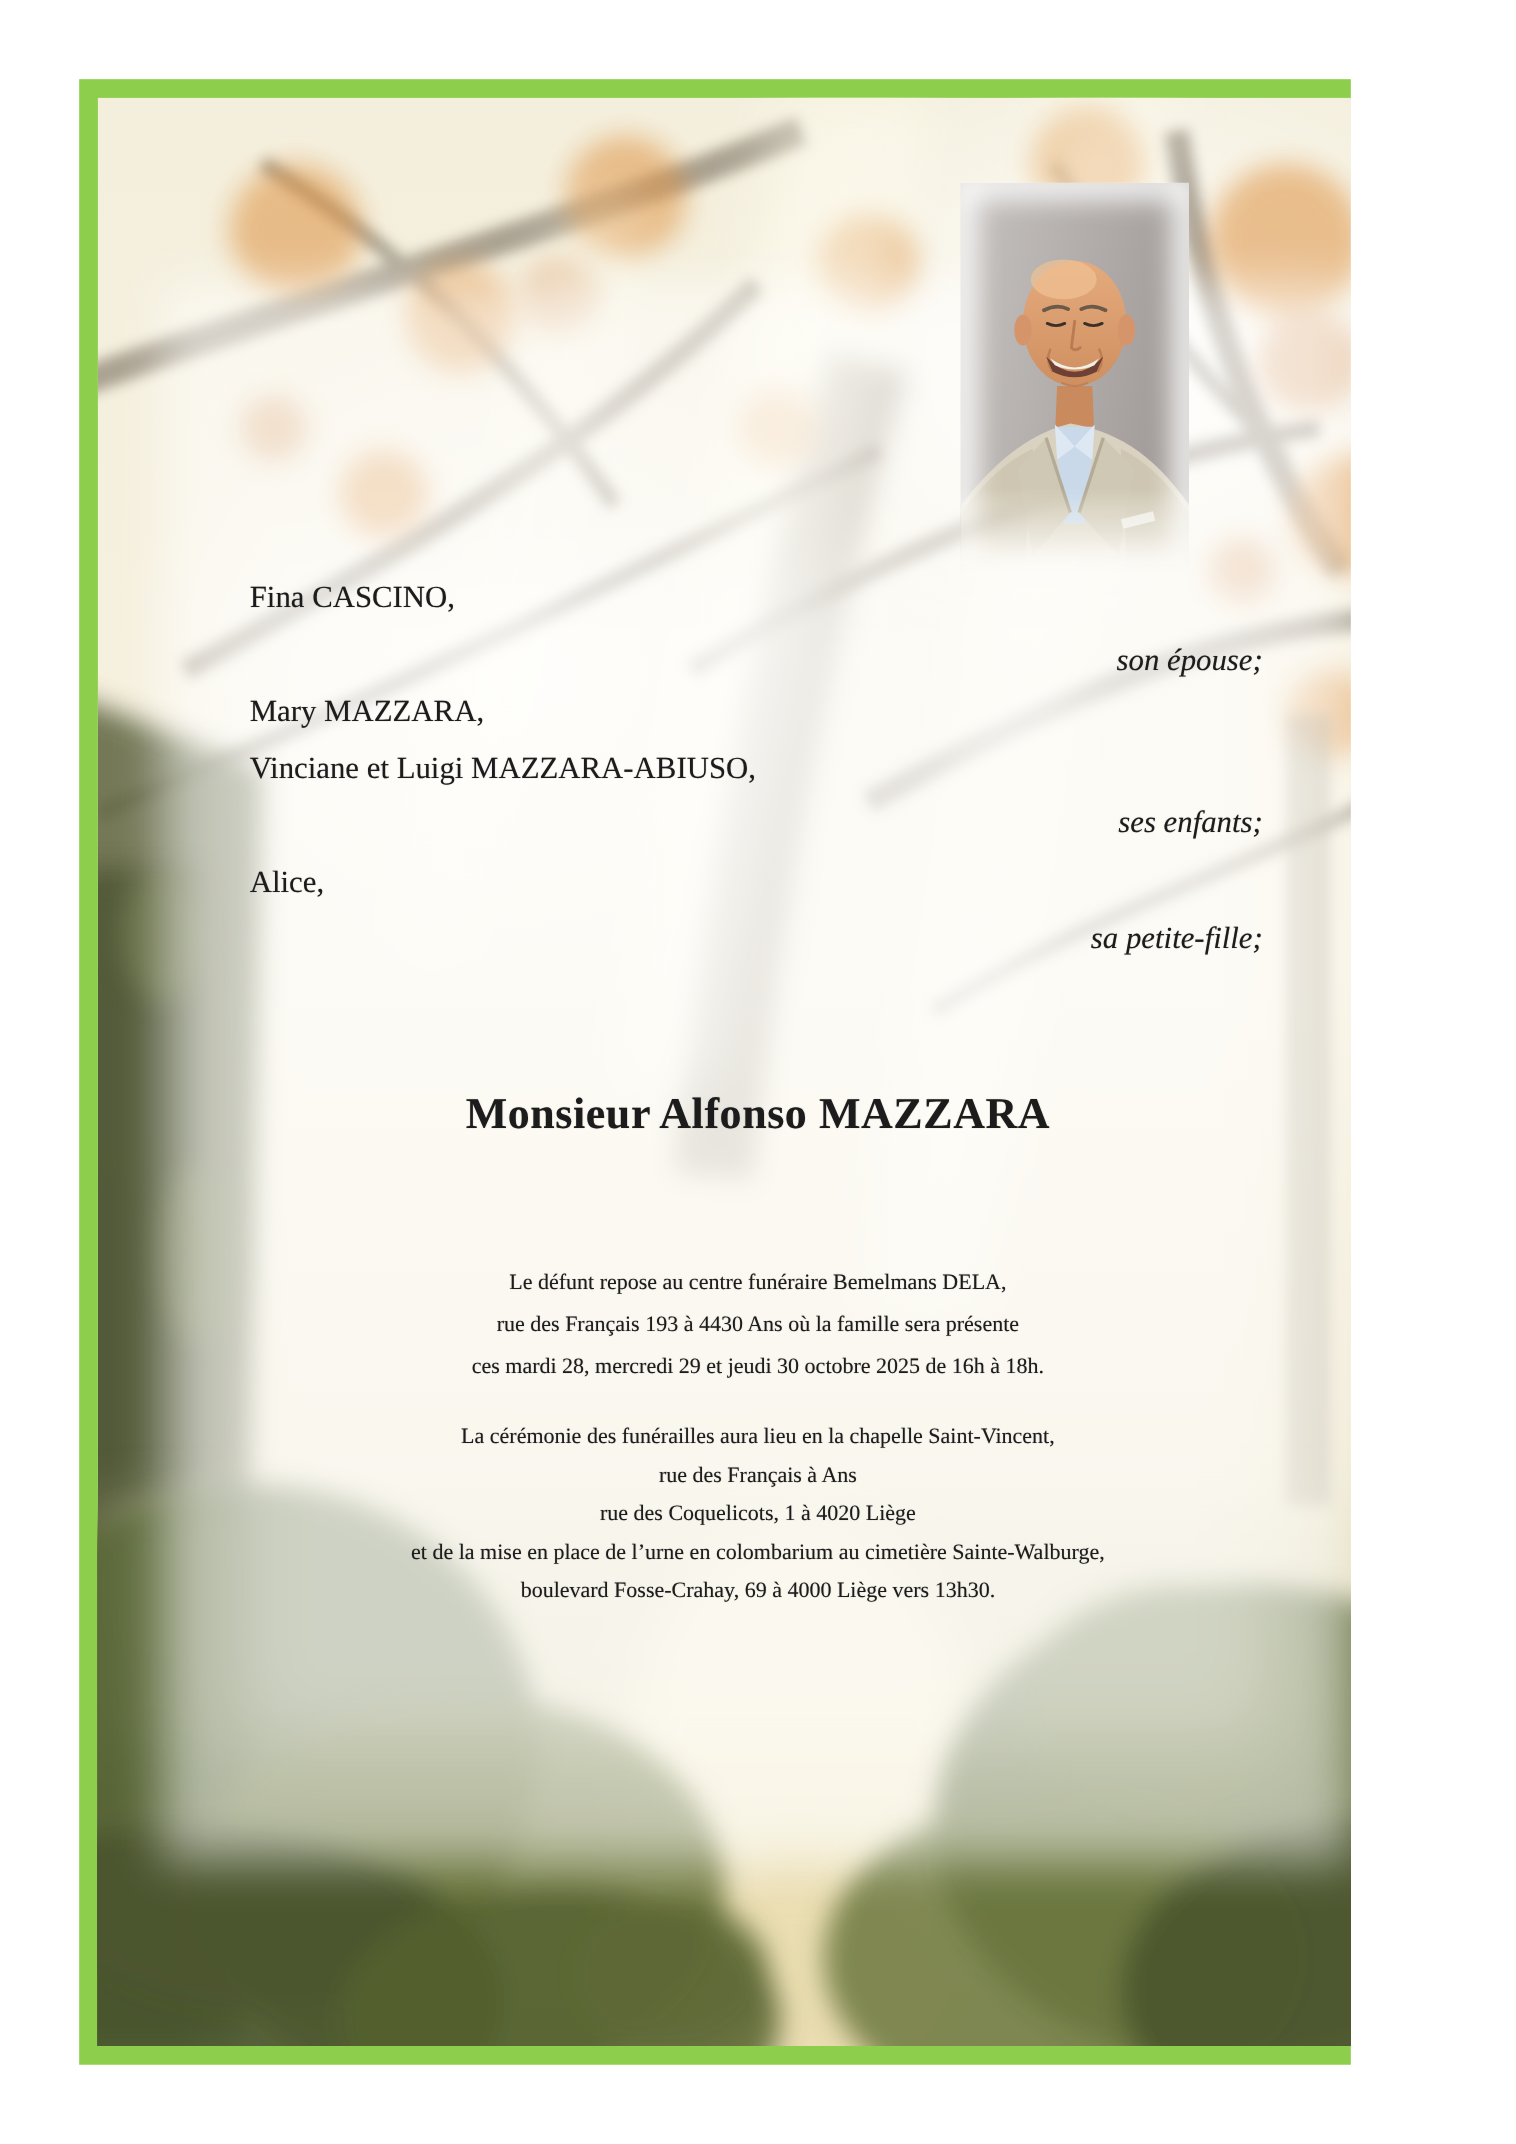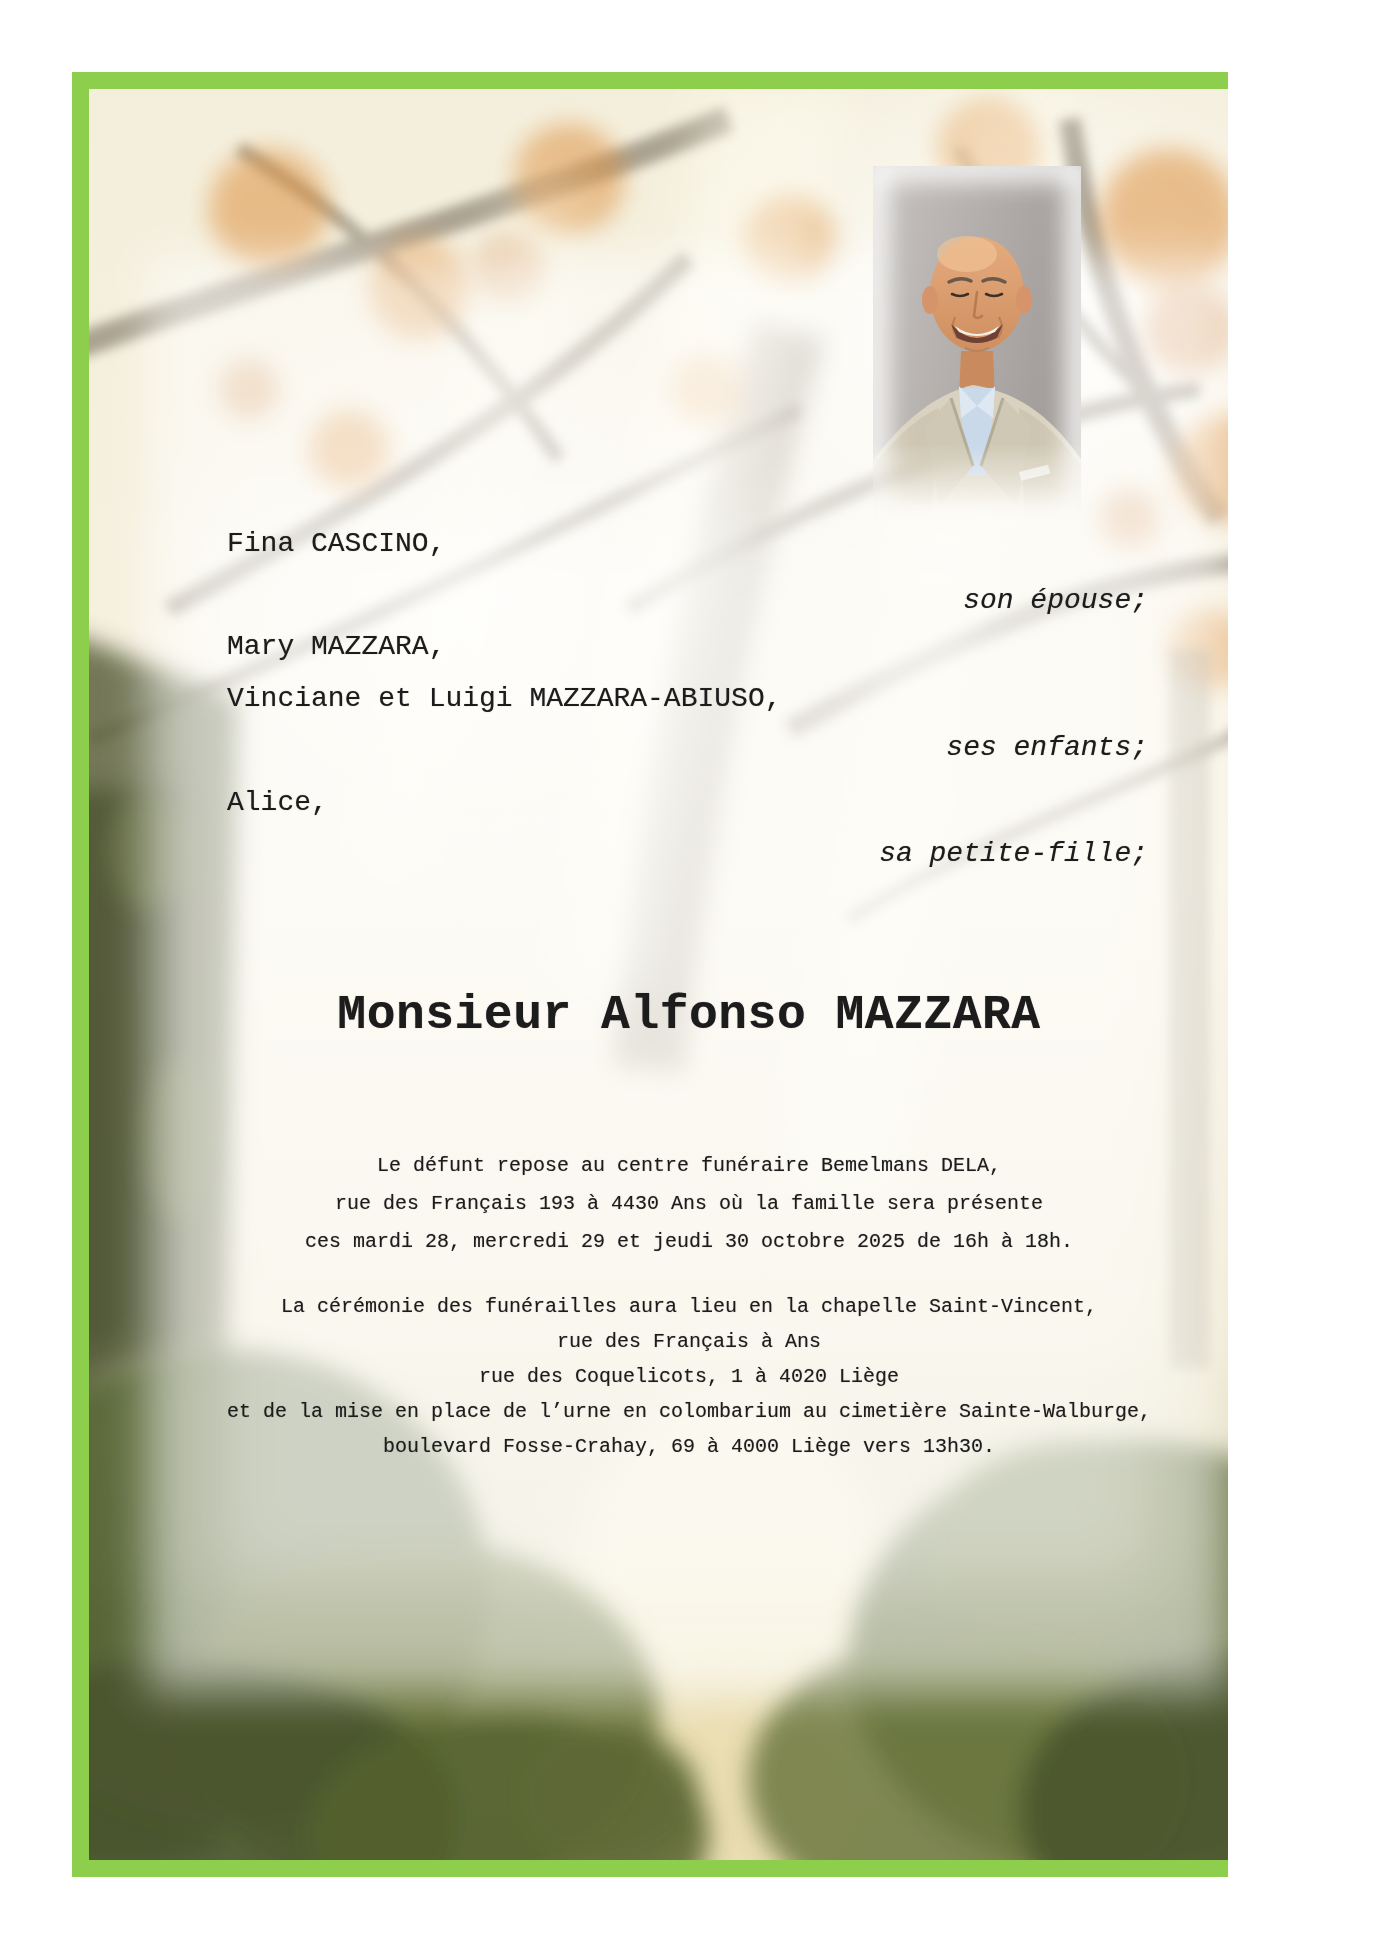--- a/index.html
+++ b/index.html
@@ -1,37 +1,37 @@
 <!DOCTYPE html>
 <html><head>
 <meta charset="utf-8">
 <style>
   html,body{margin:0;padding:0;background:#ffffff;}
   .page{position:relative;width:1228px;height:1949px;background:#ffffff;overflow:hidden;
-        font-family:Liberation Mono, monospace;color:#1c1c1c;}
+        font-family:Liberation Serif, serif;color:#1c1c1c;}
   .frame{position:absolute;left:72px;top:72px;width:1231px;height:1805px;
          box-sizing:border-box;border:17px solid #8dcf4d;background:#f3eedb;}
   .scene{position:absolute;left:0;top:0;width:1197px;height:1771px;overflow:hidden;}
   .scene svg{display:block;width:100%;height:100%;}
   .overlay{position:absolute;left:58px;right:58px;top:168px;bottom:168px;
            background:rgba(255,255,255,0.52);filter:blur(22px);}
   .overlay2{position:absolute;left:120px;right:120px;top:430px;bottom:270px;
            background:rgba(255,255,255,0.34);filter:blur(40px);}
   .photo{position:absolute;left:873px;top:166px;width:208px;height:356px;
          box-shadow:0 0 26px 16px rgba(255,255,255,0.85);
          -webkit-mask-image:linear-gradient(#000 78%,rgba(0,0,0,0) 100%);
          mask-image:linear-gradient(#000 78%,rgba(0,0,0,0) 100%);}
   .photo svg{display:block;width:100%;height:100%;}
   .content{position:absolute;left:0;top:0;width:1378px;height:1949px;}
   .line{position:absolute;font-size:28px;white-space:nowrap;
         text-shadow:0 0 1px rgba(30,30,30,0.45);}
   .left-name{left:227px;}
   .rel{right:230px;font-style:italic;}
   .center{left:0;width:100%;text-align:center;}
-  .title{font-size:48px;font-weight:bold;letter-spacing:0.5px;text-align:center;}
+  .title{font-size:40px;font-weight:bold;letter-spacing:0.5px;text-align:center;}
   .para{position:absolute;left:0;width:100%;text-align:center;font-size:20px;
         text-shadow:0 0 1px rgba(30,30,30,0.45);}
   .para div{white-space:nowrap;}
   .v-block div{line-height:38px;}
   .c-block div{line-height:35px;}
   .bold{font-weight:bold;}
   .meeting{font-weight:bold;text-decoration:underline;text-underline-offset:5px;
            text-decoration-thickness:2px;}
 </style>
 </head>

